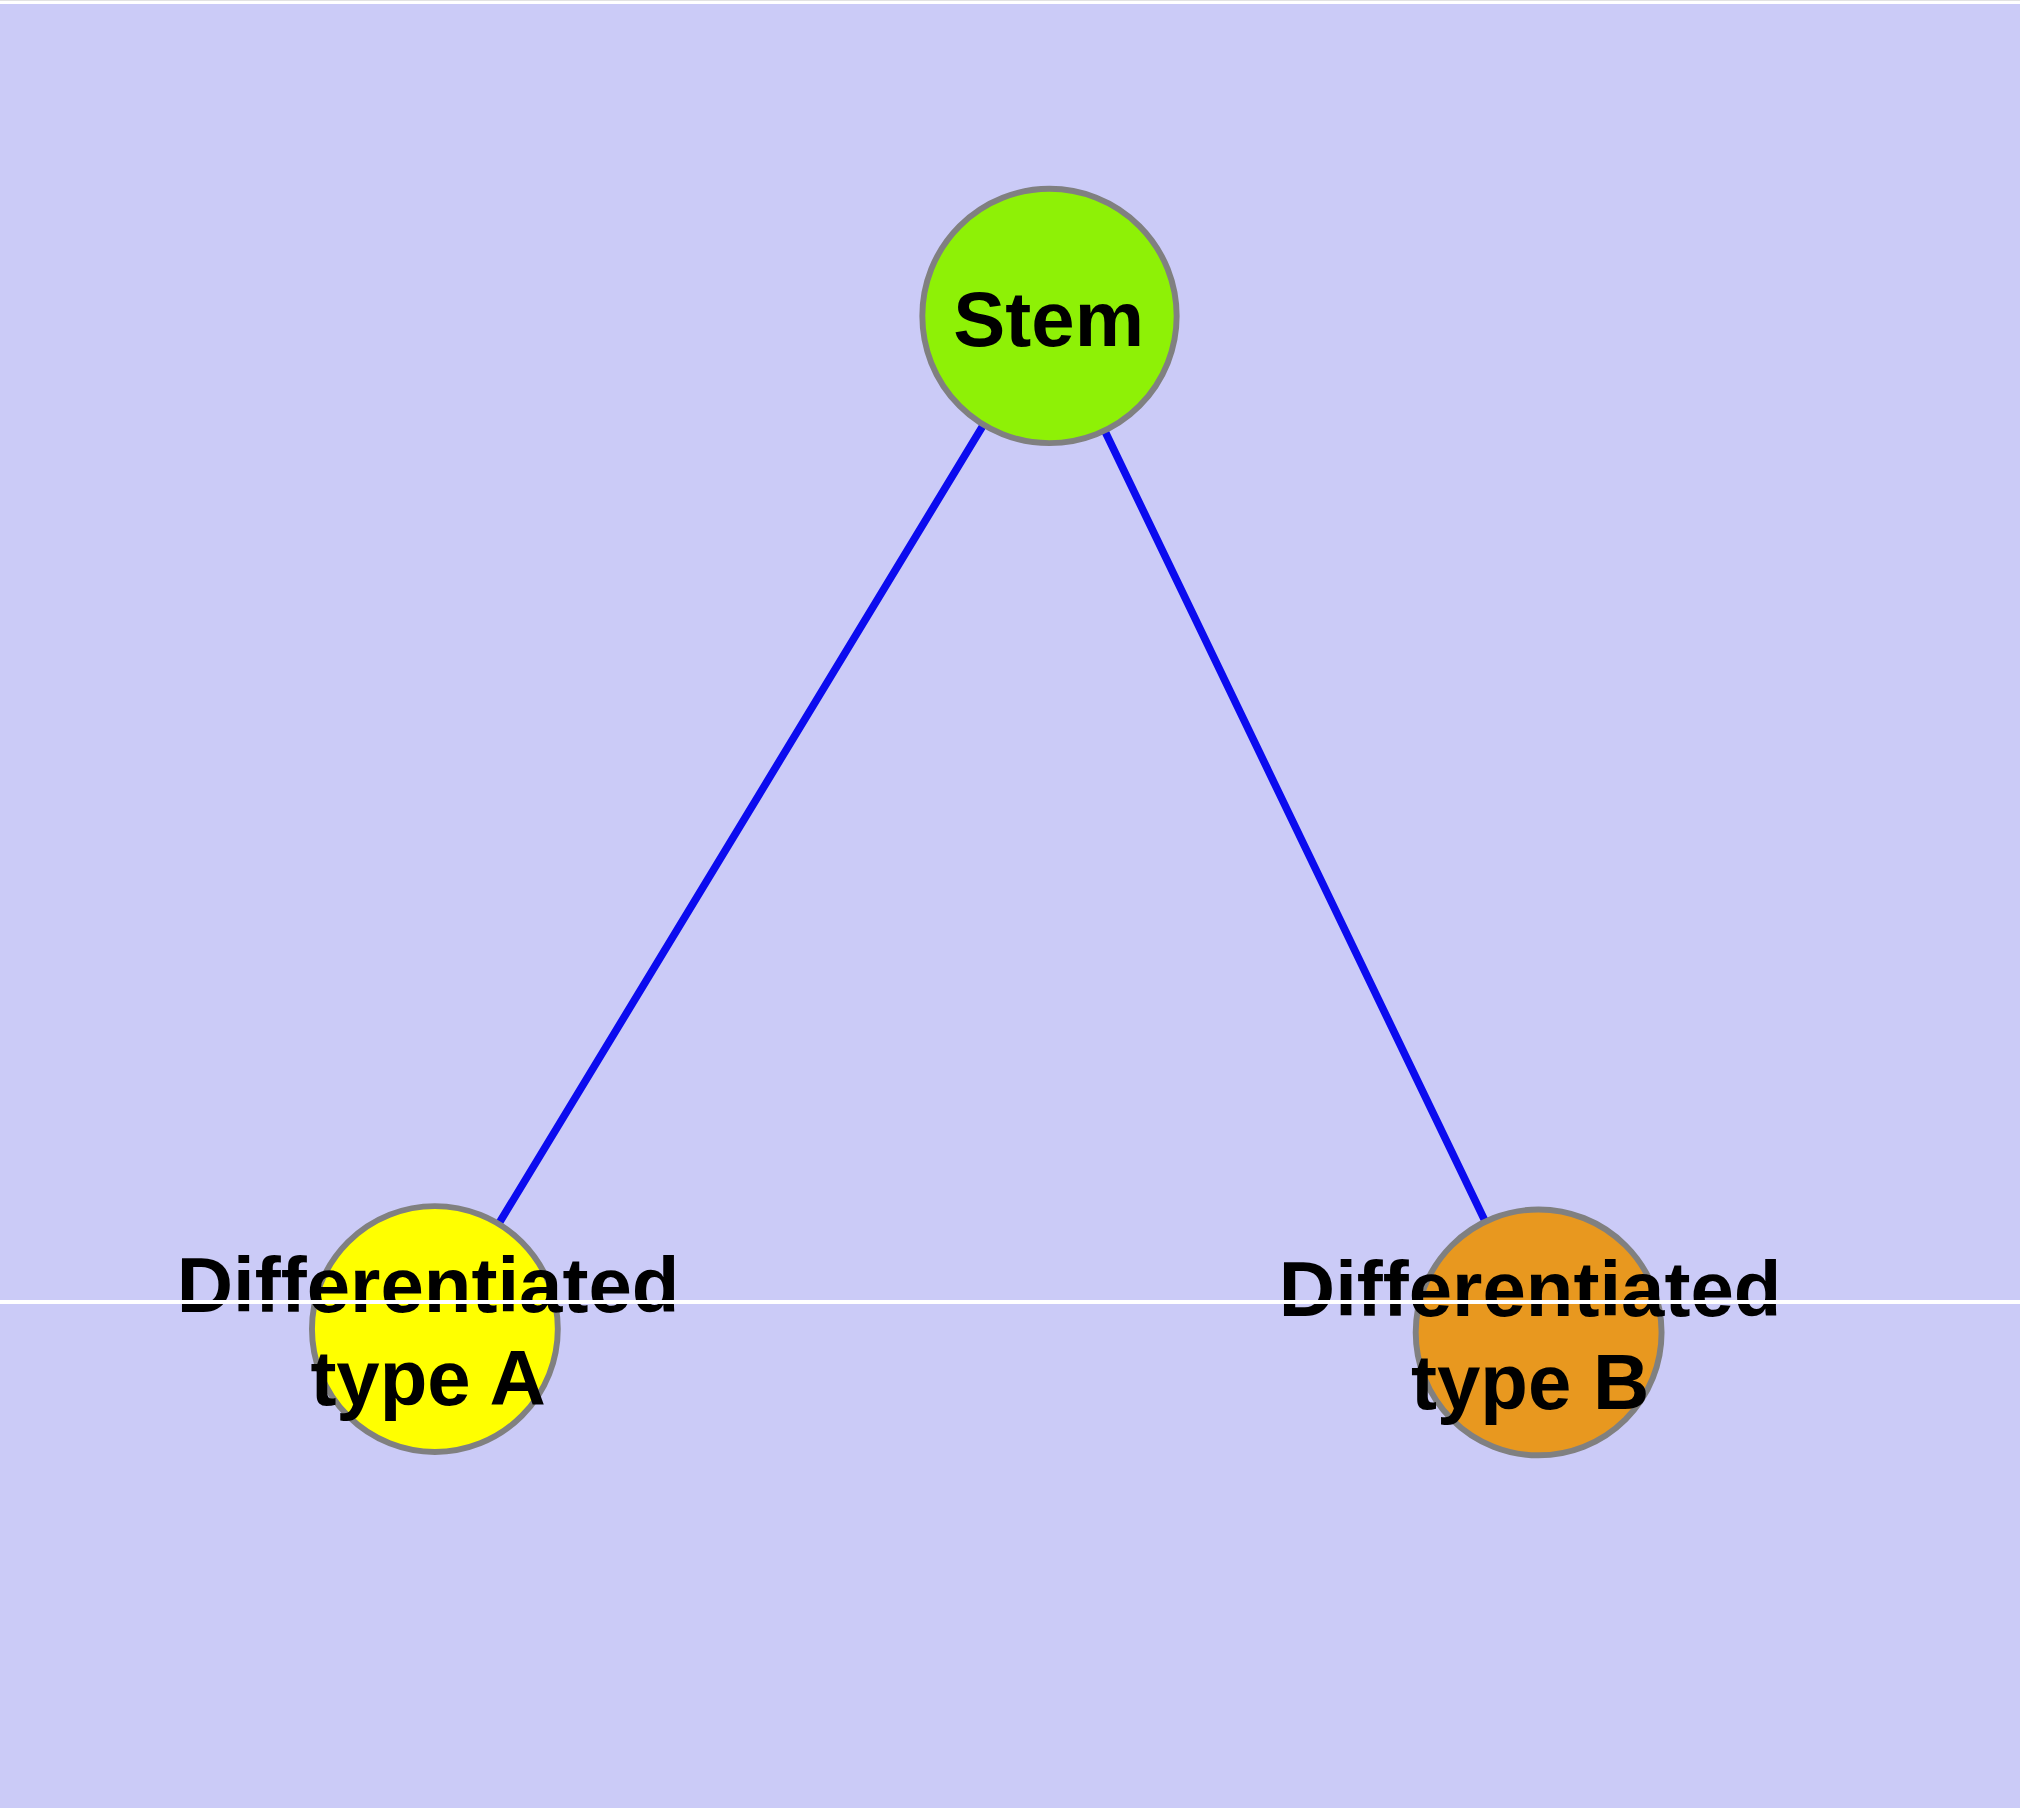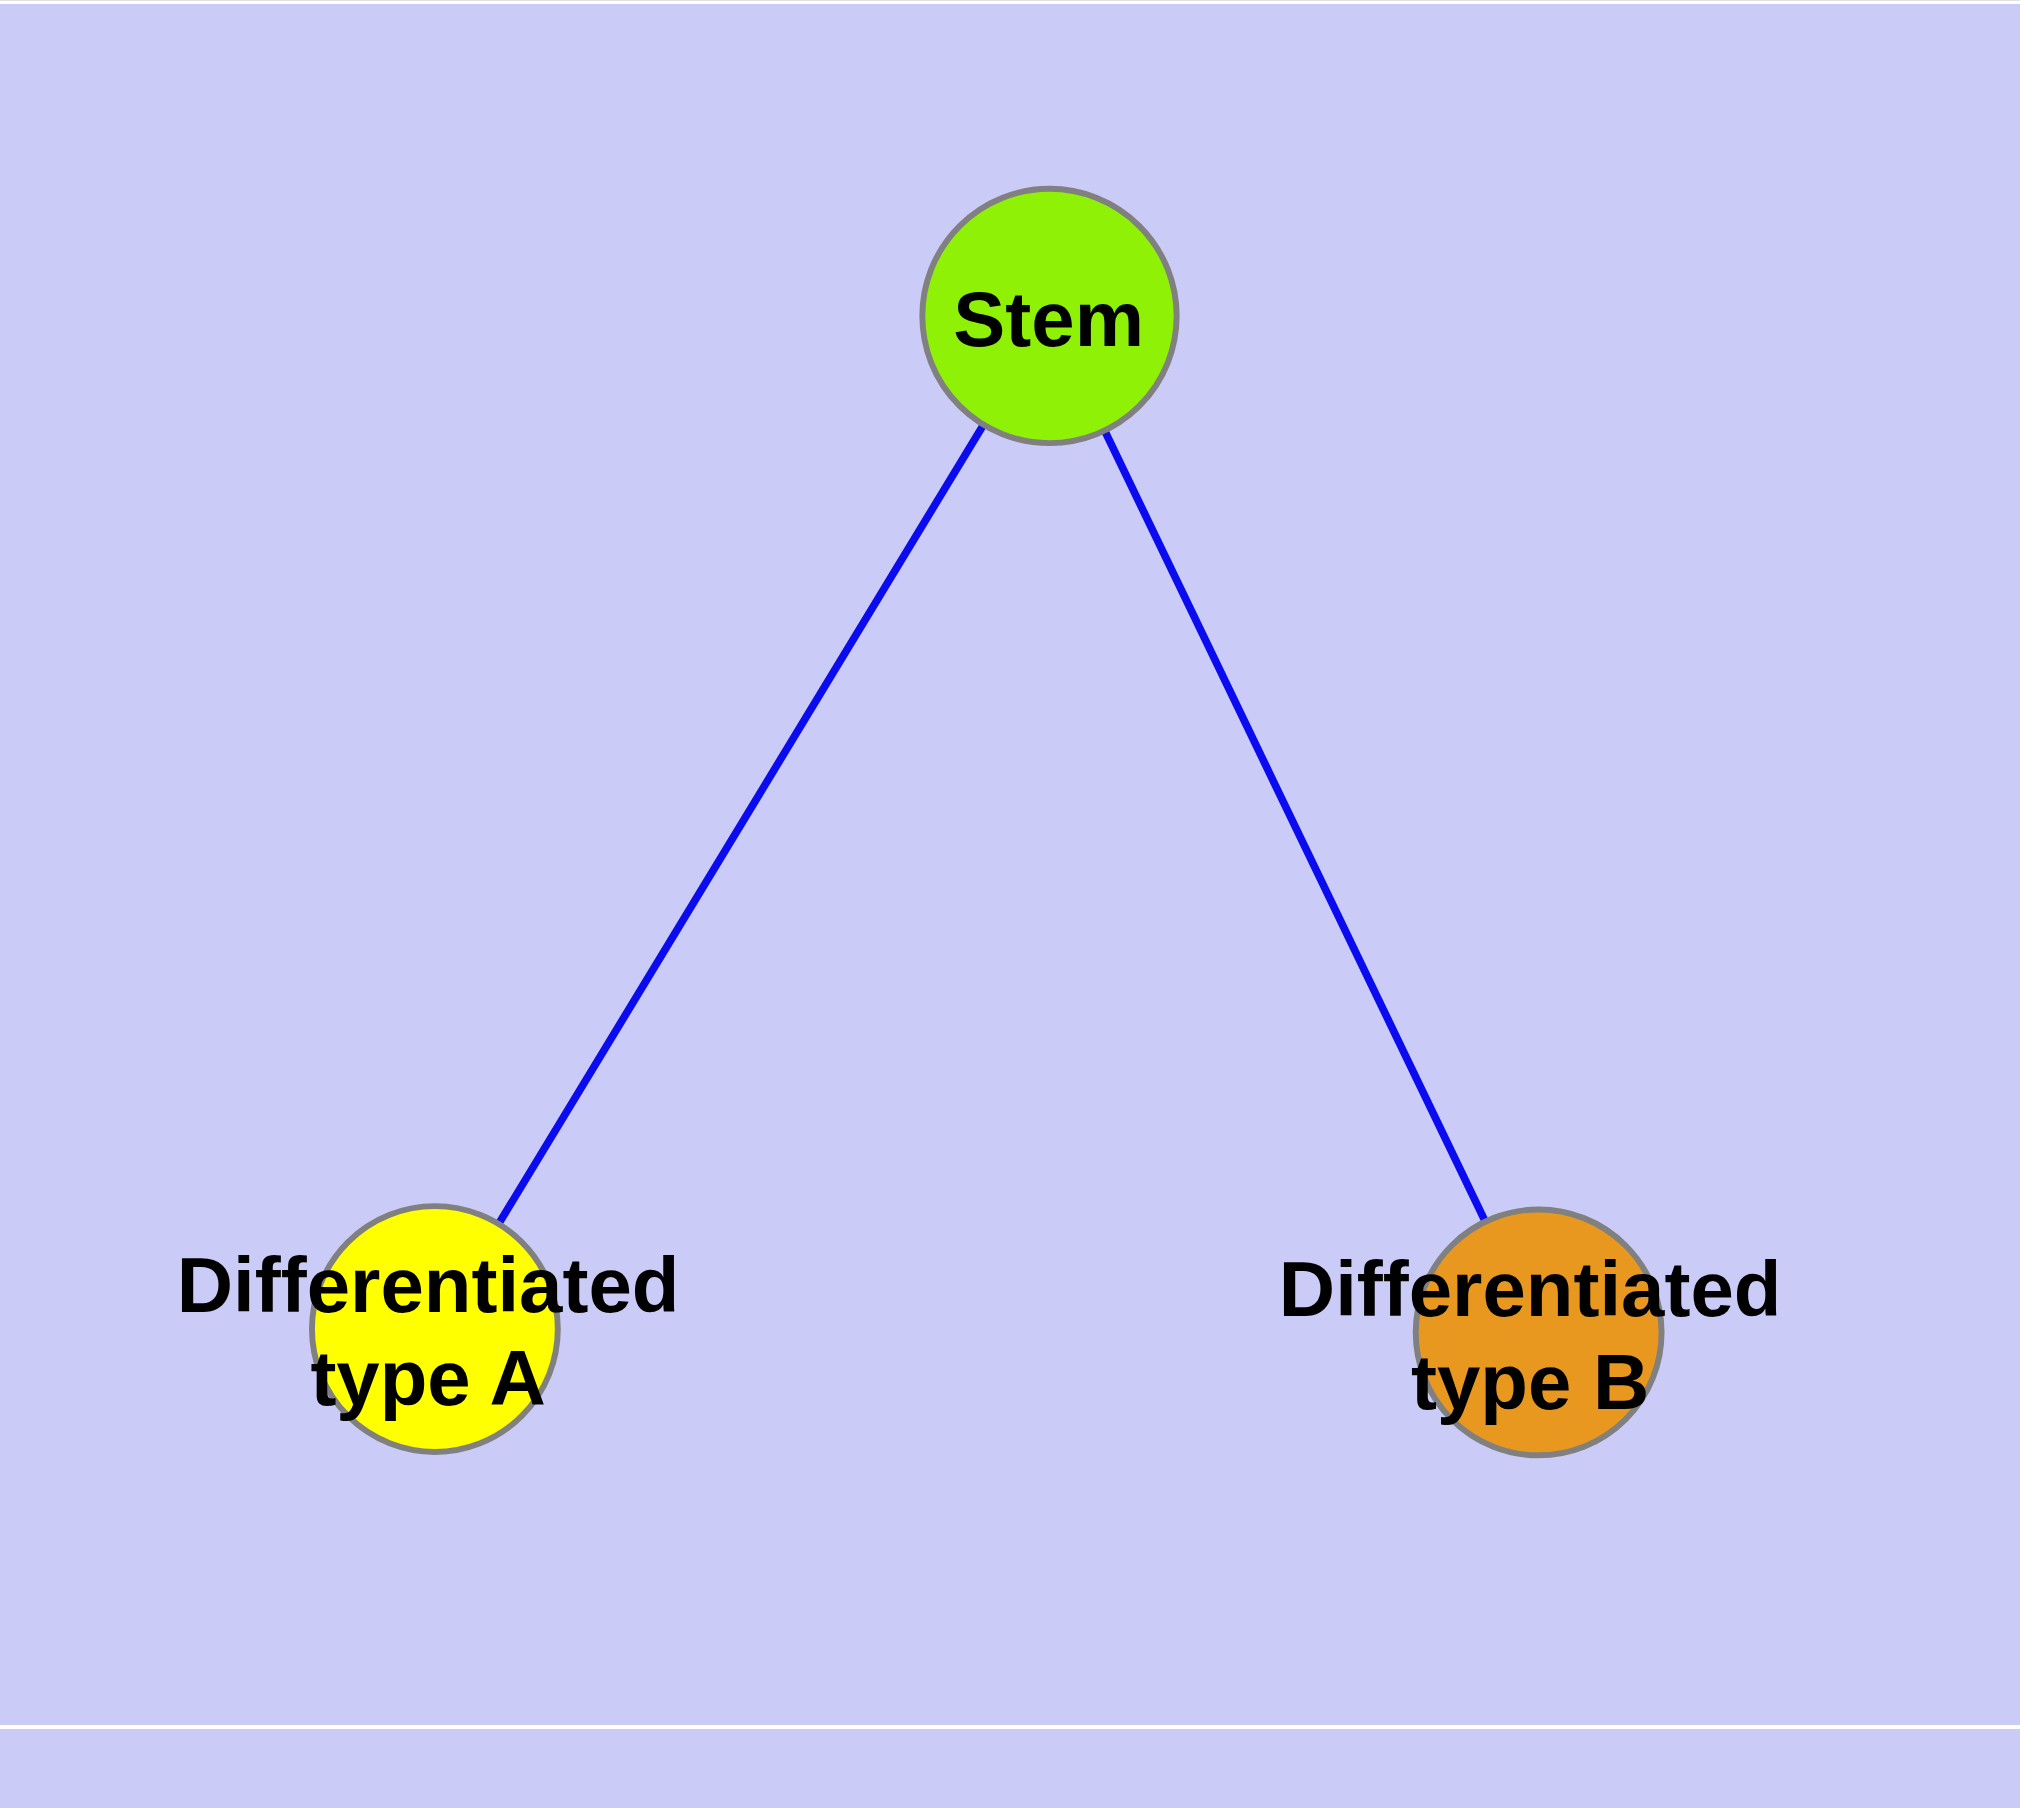--- a/index.html
+++ b/index.html
@@ -7,21 +7,21 @@
     padding: 0;
     background: #ffffff;
     width: 2021px;
     height: 1812px;
     overflow: hidden;
     font-family: "Liberation Sans", sans-serif;
   }
   .page {
     position: relative;
     width: 2021px;
-    height: 1729px;
+    height: 1304px;
     background: #a16207;
   }
   .margin-strip {
     position: absolute;
     left: 0;
     width: 2021px;
     height: 4.2px;
     background: #ffffff;
   }
   .margin-strip.top { top: 0; border-top: 0.8px solid #e2e2e2; }

